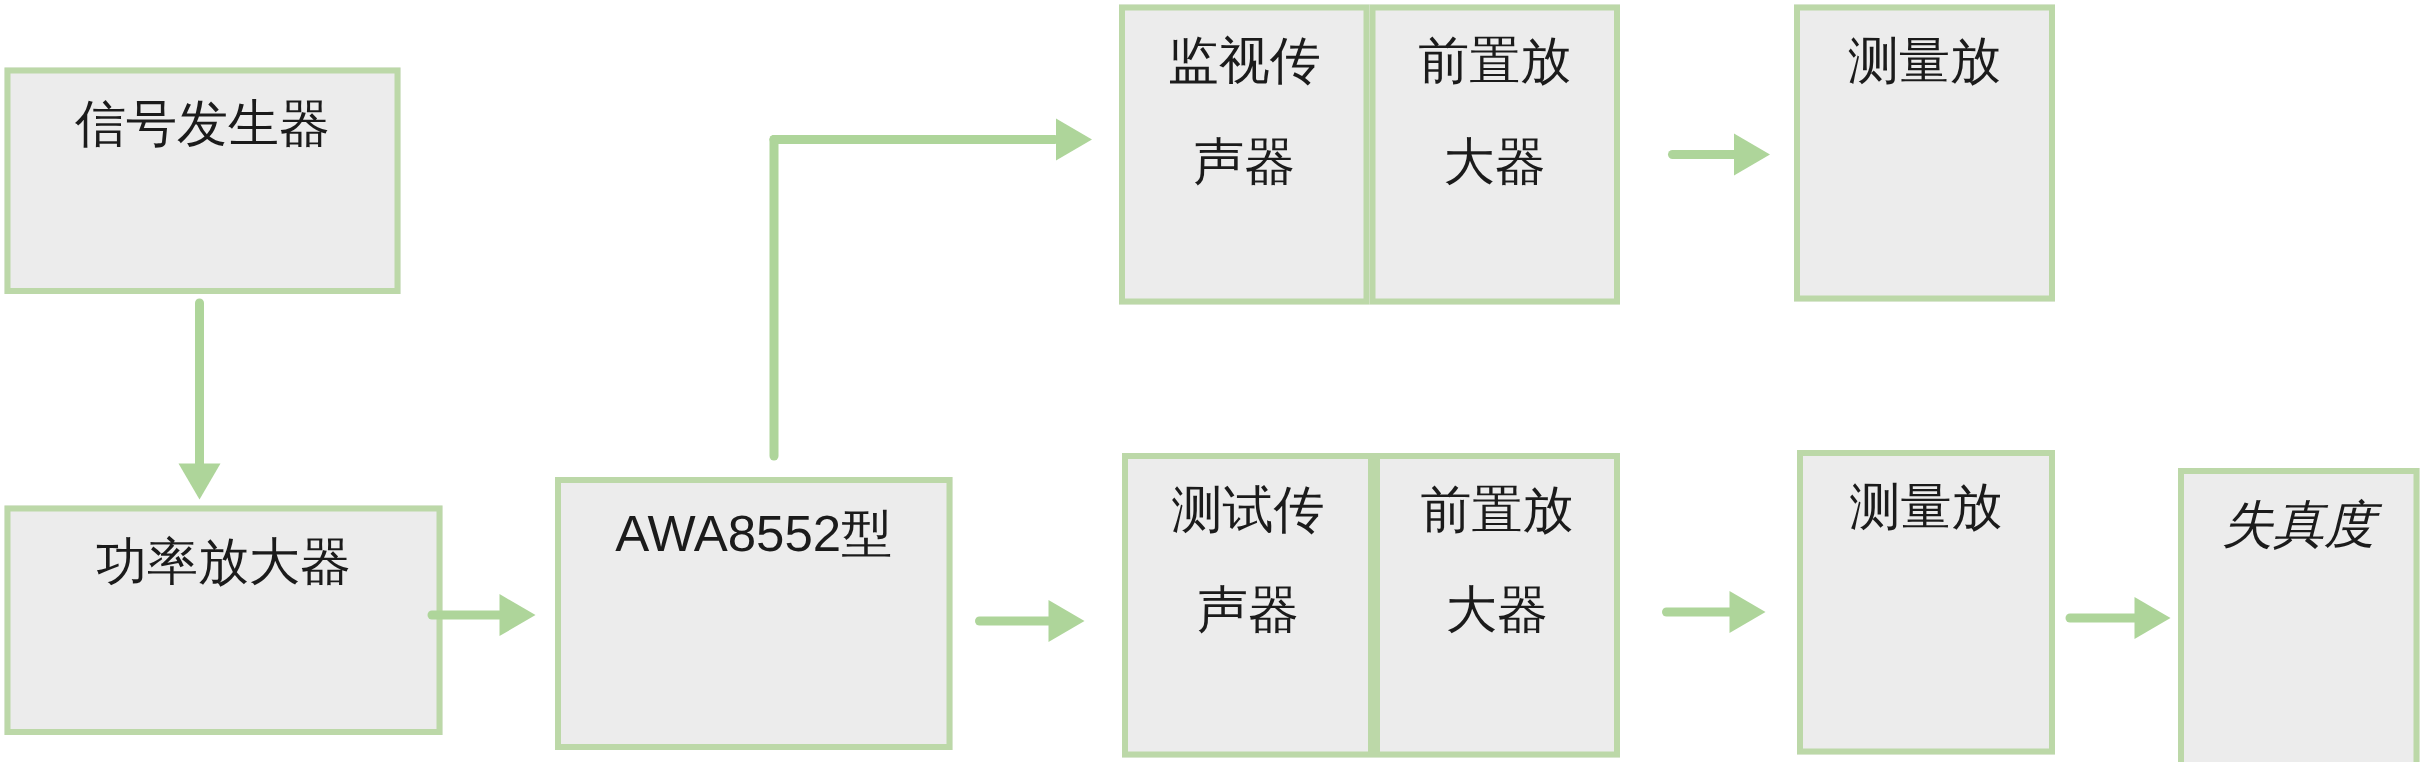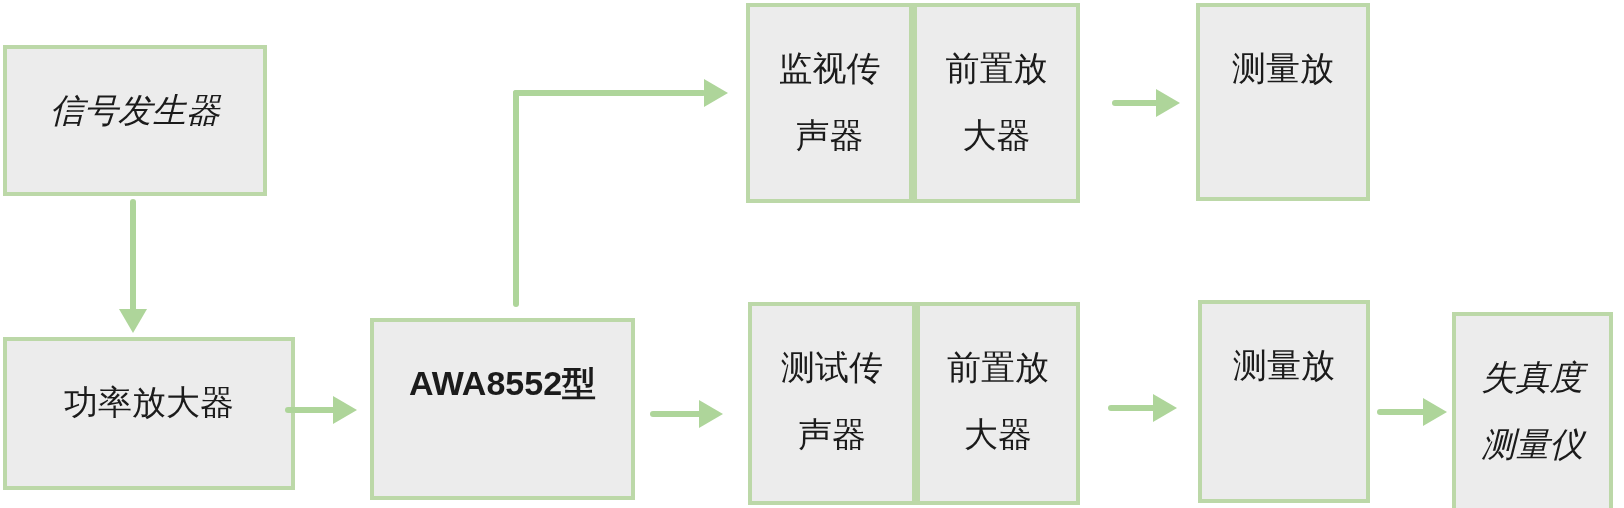--- a/index.html
+++ b/index.html
@@ -16,21 +16,21 @@
     height: 508px;
     background: var(--bg);
     overflow: hidden;
     font-family: "Liberation Sans", "DejaVu Sans", sans-serif;
   }
   .box {
     position: absolute;
     box-sizing: border-box;
     background: var(--box-fill);
     border: 4px solid var(--box-border);
-    padding-top: 28px;
+    padding-top: 1px;
     text-align: center;
     color: var(--text);
     font-size: 34px;
   }
   .bline {
     line-height: 67px;
     white-space: nowrap;
   }
   
   .harrow { position: absolute; height: 28px; }
@@ -71,29 +71,29 @@
     border-top: 14px solid transparent;
     border-bottom: 14px solid transparent;
     border-left: 24px solid var(--arrow);
   }
 </style>
 </head>
 <body>
 
 <div class="canvas">
 
-  <div class="box" style="left:3px; top:45px; width:264px; height:151px;font-style:italic;">
+  <div class="box" style="left:3px; top:45px; width:264px; height:151px;">
     <div class="bline">信号发生器</div>
   </div>
 
   <div class="box" style="left:3px; top:337px; width:292px; height:153px;">
     <div class="bline">功率放大器</div>
   </div>
 
-  <div class="box" style="left:370px; top:318px; width:265px; height:182px;font-weight:bold;">
+  <div class="box" style="left:370px; top:318px; width:265px; height:182px;">
     <div class="bline">AWA8552型</div>
   </div>
 
   <div class="box" style="left:746px; top:3px; width:167px; height:200px;">
     <div class="bline">监视传</div>
     <div class="bline">声器</div>
   </div>
 
   <div class="box" style="left:913px; top:3px; width:167px; height:200px;">
     <div class="bline">前置放</div>
@@ -113,21 +113,20 @@
     <div class="bline">前置放</div>
     <div class="bline">大器</div>
   </div>
 
   <div class="box" style="left:1198px; top:300px; width:172px; height:203px;">
     <div class="bline">测量放</div>
   </div>
 
   <div class="box" style="left:1452px; top:312px; width:161px; height:203px;font-style:italic;">
     <div class="bline">失真度</div>
-    <div class="bline">测量仪</div>
   </div>
 
   <div class="varrow" style="left:119px; top:199px; height:134px;">
     <div class="vshaft"></div>
     <div class="vhead"></div>
   </div>
 
   <div class="harrow" style="left:285px; top:396px; width:72px;">
     <div class="hshaft"></div>
     <div class="hhead"></div>

